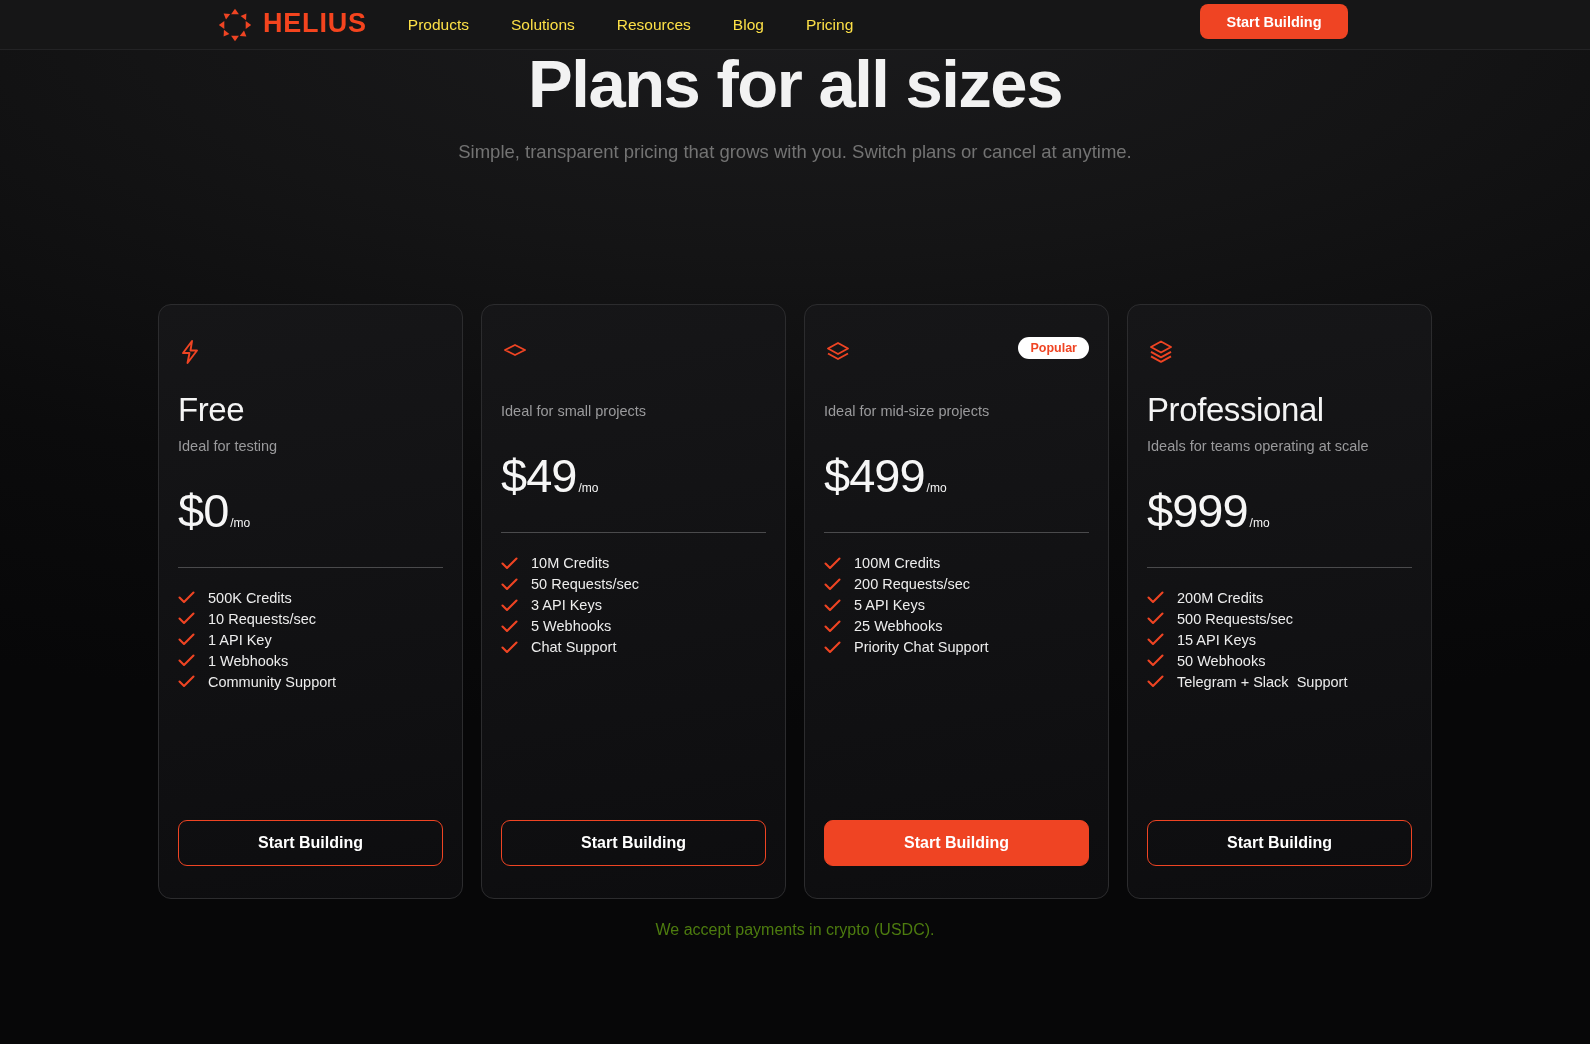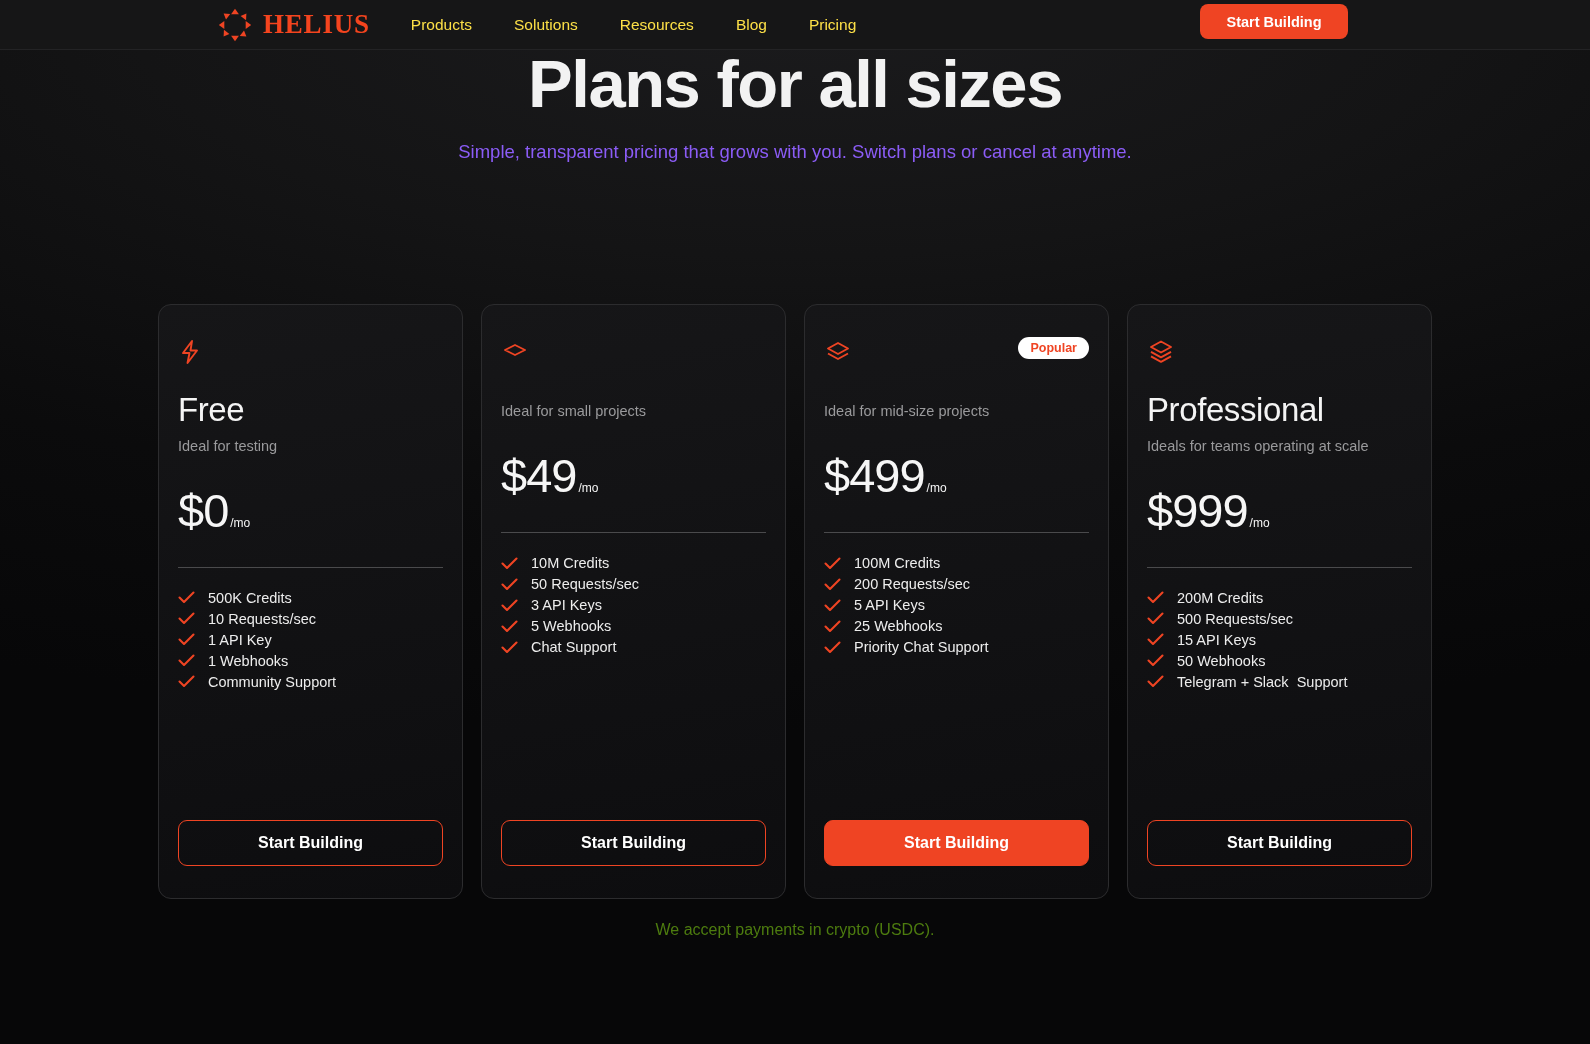--- a/index.html
+++ b/index.html
@@ -31,24 +31,22 @@
     height: 50px;
     background: #161617;
     border-bottom: 1px solid #232325;
     display: flex;
     align-items: center;
     z-index: 5;
   }
 
   .brand {
     display: flex;
-    align-items: center;
     gap: 11px;
     margin-left: 218px;
-    font-family: Liberation Serif, serif;
   }
 
   .brand-mark { width: 34px; height: 34px; display: block; }
 
   .brand-name {
     font-size: 27px;
     font-weight: 700;
     letter-spacing: 0.8px;
     color: #f4441e;
   }
@@ -90,21 +88,21 @@
     font-size: 67px;
     font-weight: 700;
     letter-spacing: -1.5px;
     color: #f2f2f2;
     line-height: 1;
   }
 
   .hero-sub {
     margin-top: 24px;
     font-size: 18.5px;
-    color: #8b5cf6;
+    color: #737373;
     font-weight: 400;
   }
 
   
   .toggle-wrap { display: flex; justify-content: center; margin-top: 46px; }
 
   .toggle {
     display: flex;
     align-items: center;
     background: #161617;

